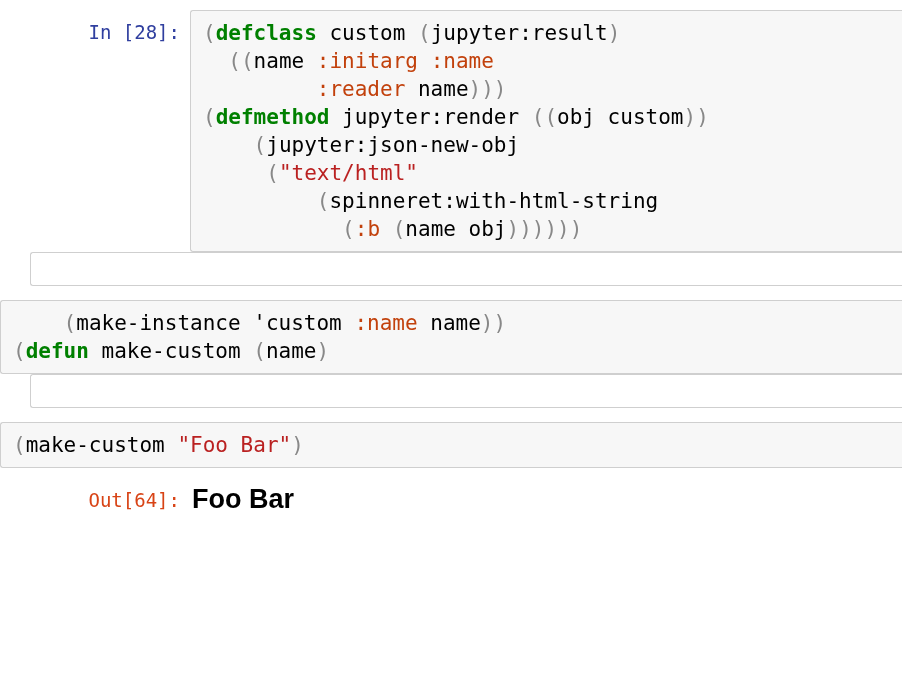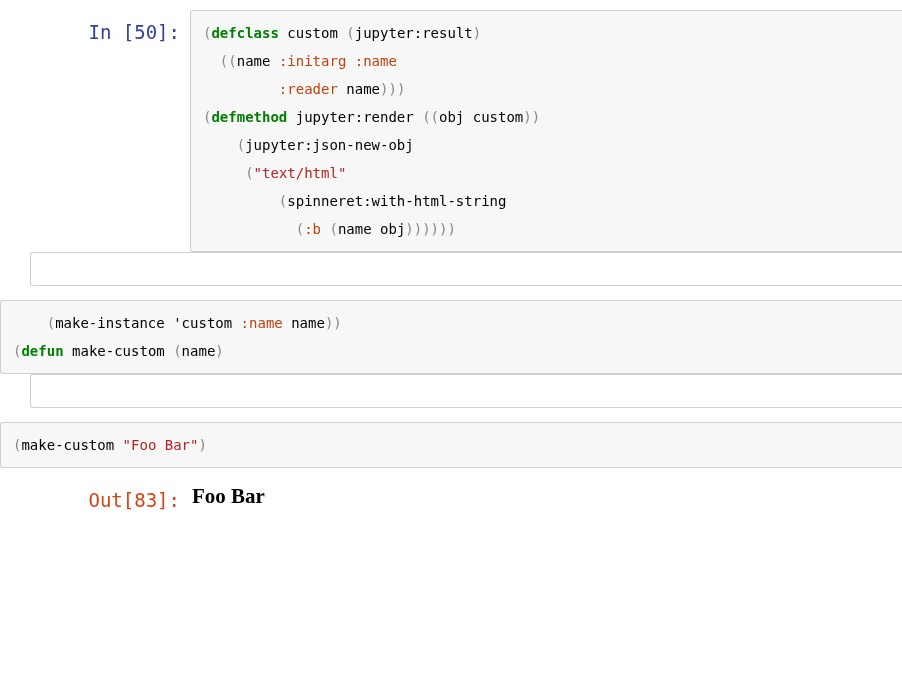--- a/index.html
+++ b/index.html
@@ -39,21 +39,21 @@
 
   .code-area {
     flex: 1 1 auto;
     min-width: 0;
     background: #f7f7f7;
     border: 1px solid #cfcfcf;
     border-right: none;
     border-radius: 3px 0 0 3px;
     padding: 8px 12px;
     font-family: Menlo, Consolas, "DejaVu Sans Mono", monospace;
-    font-size: 14px;
+    font-size: 21px;
     line-height: 28px;
     white-space: pre;
     overflow: hidden;
     color: #000;
   }
   .code-area .ln { display: block; }
 
   .out-empty-box {
     margin-top: 0;
     margin-left: 30px;
@@ -61,54 +61,54 @@
     border-right: none;
     background: #ffffff;
     height: 32px;
     border-radius: 3px 0 0 3px;
   }
 
   .output-html {
     flex: 1 1 auto;
     min-width: 0;
     padding: 6px 0 0 2px;
-    font-family: Liberation Serif, serif;
-    font-size: 21px;
+    font-family: Liberation Sans, sans-serif;
+    font-size: 27px;
   }
   .output-html b { font-weight: 800; color: #000; }
 
   
   .kw  { color: #008000; font-weight: 700; }   
   .sym { color: #c2410c; }                       
   .str { color: #ba2121; }                       
   .par { color: #888; }                          
 </style>
 </head>
 <body>
 
 <div class="notebook">
 
   <div class="cell">
     <div class="io-row">
-      <div class="prompt prompt-in">In [50]:</div>
+      <div class="prompt prompt-in">In [28]:</div>
       <div class="code-area"><span class="ln"><span class="par">(</span><span class="kw">defclass</span><span> custom </span><span class="par">(</span><span>jupyter:result</span><span class="par">)</span></span><span class="ln"><span>  </span><span class="par">((</span><span>name </span><span class="sym">:initarg</span><span> </span><span class="sym">:name</span></span><span class="ln"><span>         </span><span class="sym">:reader</span><span> name</span><span class="par">)))</span></span><span class="ln"></span><span class="ln"><span class="par">(</span><span class="kw">defmethod</span><span> jupyter:render </span><span class="par">((</span><span>obj custom</span><span class="par">))</span></span><span class="ln"><span>    </span><span class="par">(</span><span>jupyter:json-new-obj</span></span><span class="ln"><span>     </span><span class="par">(</span><span class="str">"text/html"</span></span><span class="ln"><span>         </span><span class="par">(</span><span>spinneret:with-html-string</span></span><span class="ln"><span>           </span><span class="par">(</span><span class="sym">:b</span><span> </span><span class="par">(</span><span>name obj</span><span class="par">))))))</span></span></div>
     </div>
     <div class="out-empty-box"></div>
   </div>
 
   <div class="cell">
     <div class="io-row">
       <div class="code-area"><span class="ln"><span>    </span><span class="par">(</span><span>make-instance </span><span>'custom </span><span class="sym">:name</span><span> name</span><span class="par">))</span></span><span class="ln"><span class="par">(</span><span class="kw">defun</span><span> make-custom </span><span class="par">(</span><span>name</span><span class="par">)</span></span></div>
     </div>
     <div class="out-empty-box"></div>
   </div>
 
   <div class="cell">
     <div class="io-row">
       <div class="code-area"><span class="ln"><span class="par">(</span><span>make-custom </span><span class="str">"Foo Bar"</span><span class="par">)</span></span></div>
     </div>
     <div class="io-row" style="margin-top:10px;">
-      <div class="prompt prompt-out">Out[83]:</div>
+      <div class="prompt prompt-out">Out[64]:</div>
       <div class="output-html"><b>Foo Bar</b></div>
     </div>
   </div>
 
 </div>
 
 </body></html>

